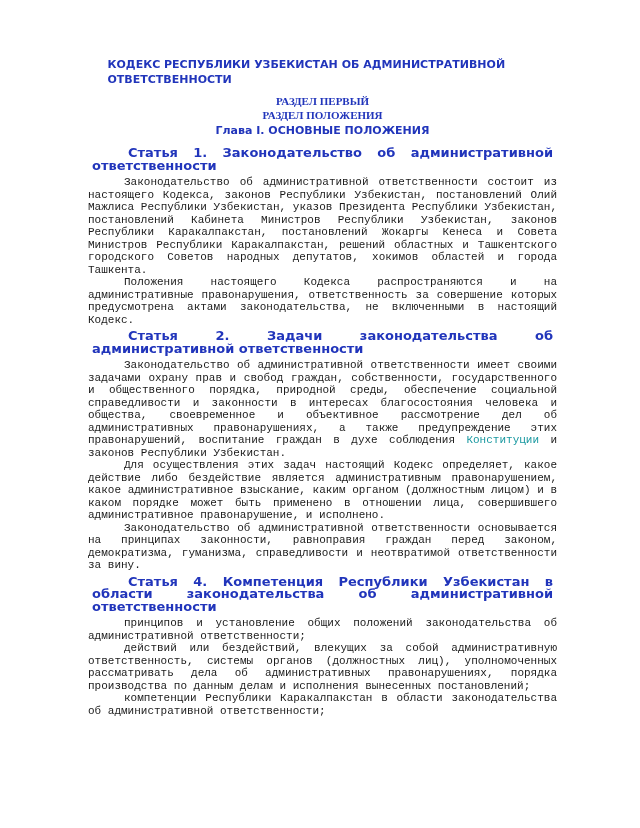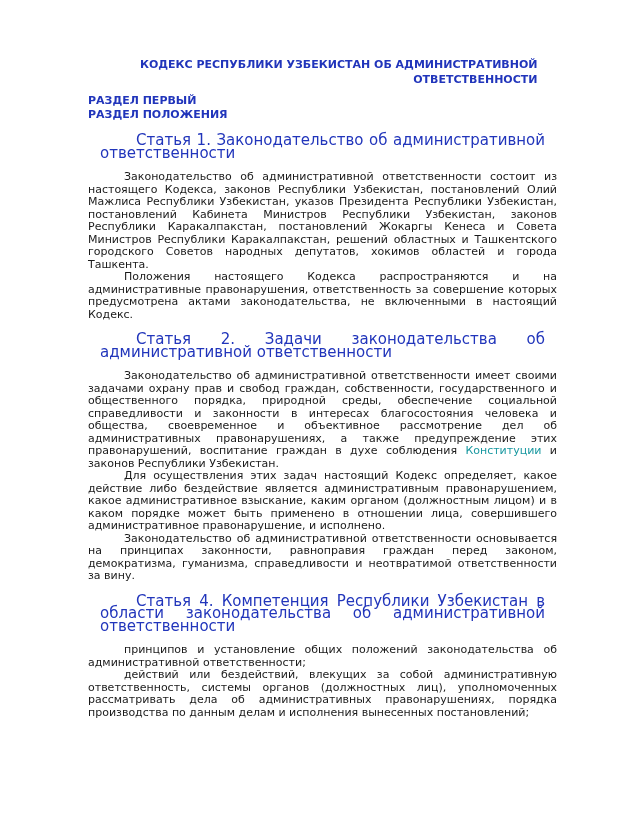--- a/index.html
+++ b/index.html
@@ -16,85 +16,89 @@
   .page {
     box-sizing: border-box;
     width: 640px;
     height: 828px;
     padding: 57px 83px 20px 88px;
     background: #ffffff;
   }
   .doc-title {
     margin: 0 auto 7px auto;
     max-width: 430px;
-    text-align: right;
+    text-align: left;
     color: #2135BB;
     font-size: 11px;
     font-weight: bold;
     line-height: 15px;
   }
   .section-block {
     margin: 0 0 2px 0;
-    text-align: left;
+    text-align: center;
     color: #2135BB;
     font-size: 11px;
     font-weight: bold;
     line-height: 14px;
+    font-family: Liberation Serif, serif;
   }
   .chapter {
     margin: 0 0 9px 0;
     text-align: center;
     color: #2135BB;
     font-size: 11px;
     font-weight: bold;
     line-height: 14px;
   }
   .article-heading {
-    margin: 12px;
+    margin: 4px;
     color: #2135BB;
-    font-size: 15px;
-    font-weight: normal;
+    font-size: 13px;
+    font-weight: bold;
     line-height: 12.5px;
     text-align: justify;
     text-indent: 36px;
   }
   .body-p {
     margin: 0;
     color: #1a1a1a;
     font-size: 11px;
     line-height: 12.5px;
     text-align: justify;
     text-indent: 36px;
+    font-family: Liberation Mono, monospace;
   }
   .doc-link {
     color: #1898A0;
     text-decoration: none;
     cursor: pointer;
   }
 </style>
 </head>
 <body>
 
 <div class="page">
 
   <h1 class="doc-title">КОДЕКС РЕСПУБЛИКИ УЗБЕКИСТАН ОБ АДМИНИСТРАТИВНОЙ ОТВЕТСТВЕННОСТИ</h1>
 
   <div class="section-block">
     <div>РАЗДЕЛ ПЕРВЫЙ</div>
     <div>РАЗДЕЛ ПОЛОЖЕНИЯ</div>
   </div>
 
+  <div class="chapter">Глава I. ОСНОВНЫЕ ПОЛОЖЕНИЯ</div>
 
   <p class="article-heading">Статья 1.&nbsp;Законодательство об административной ответственности</p>
   <p class="body-p">Законодательство об административной ответственности состоит из настоящего Кодекса, законов Республики Узбекистан, постановлений Олий Мажлиса Республики Узбекистан, указов Президента Республики Узбекистан, постановлений Кабинета Министров Республики Узбекистан, законов Республики Каракалпакстан, постановлений Жокаргы Кенеса и Совета Министров Республики Каракалпакстан, решений областных и Ташкентского городского Советов народных депутатов, хокимов областей и города Ташкента.</p>
   <p class="body-p">Положения настоящего Кодекса распространяются и на административные правонарушения, ответственность за совершение которых предусмотрена актами законодательства, не включенными в настоящий Кодекс.</p>
 
   <p class="article-heading">Статья 2.&nbsp;Задачи законодательства об административной ответственности</p>
   <p class="body-p"><span>Законодательство об административной ответственности имеет своими задачами охрану прав и свобод граждан, собственности, государственного и общественного порядка, природной среды, обеспечение социальной справедливости и законности в интересах благосостояния человека и общества, своевременное и объективное рассмотрение дел об административных правонарушениях, а также предупреждение этих правонарушений, воспитание граждан в духе соблюдения </span><a class="doc-link" href="#">Конституции</a><span> и законов Республики Узбекистан.</span></p>
   <p class="body-p">Для осуществления этих задач настоящий Кодекс определяет, какое действие либо бездействие является административным правонарушением, какое административное взыскание, каким органом (должностным лицом) и в каком порядке может быть применено в отношении лица, совершившего административное правонарушение, и исполнено.</p>
 
   <p class="body-p">Законодательство об административной ответственности основывается на принципах законности, равноправия граждан перед законом, демократизма, гуманизма, справедливости и неотвратимой ответственности за вину.</p>
 
   <p class="article-heading">Статья 4.&nbsp;Компетенция Республики Узбекистан в области законодательства об административной ответственности</p>
   <p class="body-p">принципов и установление общих положений законодательства об административной ответственности;</p>
   <p class="body-p">действий или бездействий, влекущих за собой административную ответственность, системы органов (должностных лиц), уполномоченных рассматривать дела об административных правонарушениях, порядка производства по данным делам и исполнения вынесенных постановлений;</p>
+  <p class="body-p">компетенции Республики Каракалпакстан в области законодательства об административной ответственности;</p>
 
 </div>
 
 </body></html>

